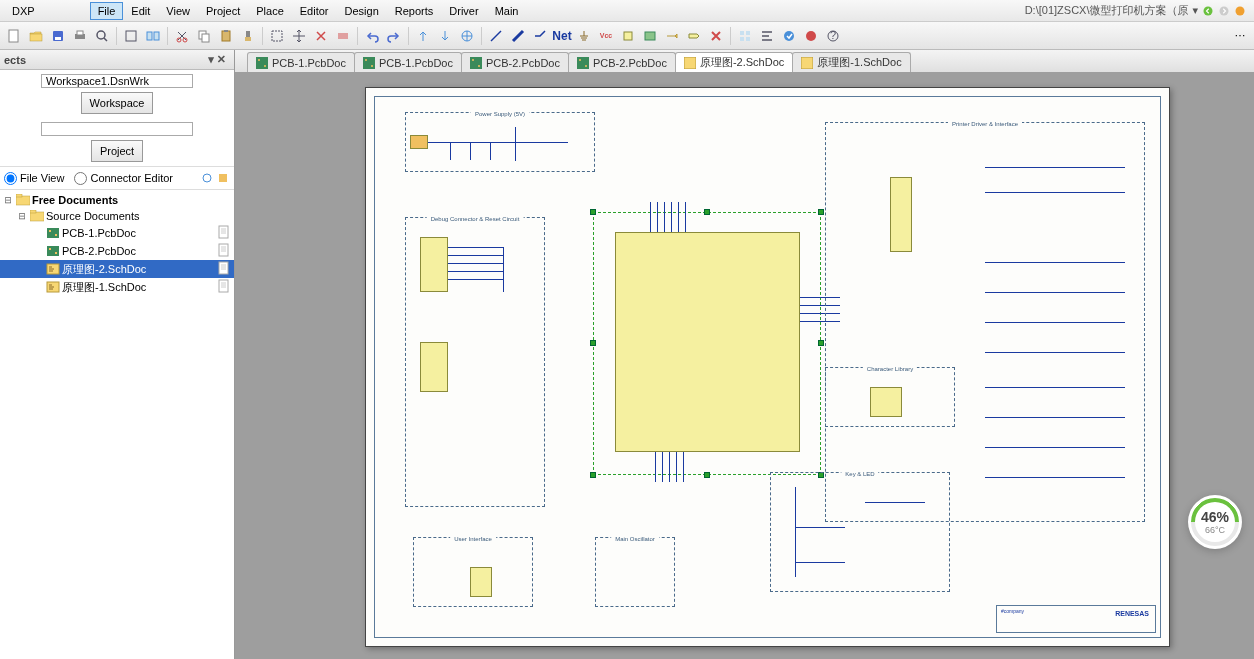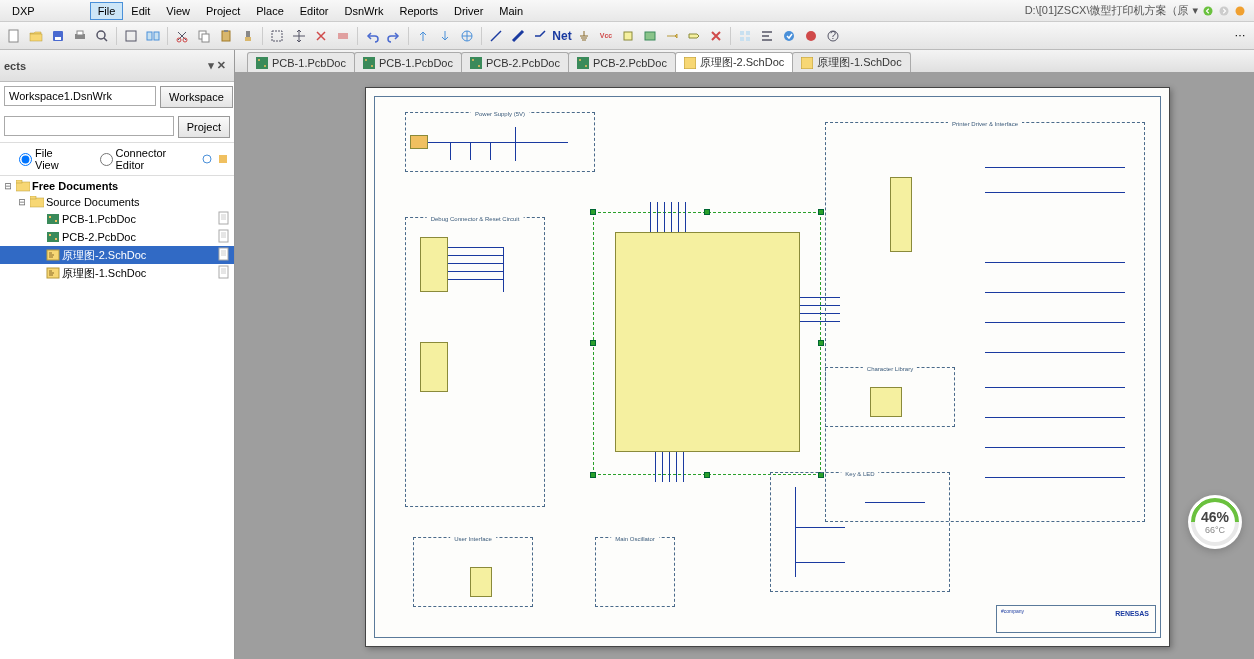--- a/index.html
+++ b/index.html
@@ -12,27 +12,27 @@
 .menubar .path { margin-left: auto; margin-right: 8px; color: #555; font-size: 10px; display: flex; align-items: center; gap: 4px; }
 .menubar .path svg { width: 12px; height: 12px; }
 
 
 .toolbar { height: 28px; background: linear-gradient(#f8f8f8,#e4e4e4); border-bottom: 1px solid #bbb; display: flex; align-items: center; padding: 0 4px; gap: 2px; }
 .toolbar .btn { width: 20px; height: 20px; display: flex; align-items: center; justify-content: center; border-radius: 2px; }
 .toolbar .sep { width: 1px; height: 18px; background: #ccc; margin: 0 2px; }
 
 
 .left { position: absolute; left: 0; top: 50px; width: 235px; height: 609px; background: #fff; border-right: 1px solid #999; }
-.panel-hdr { height: 32px; background: linear-gradient(#f4f4f4,#e0e0e0); border-bottom: 1px solid #bbb; display: flex; align-items: center; padding: 0 4px; font-weight: bold; color: #444; }
+.panel-hdr { height: 20px; background: linear-gradient(#f4f4f4,#e0e0e0); border-bottom: 1px solid #bbb; display: flex; align-items: center; padding: 0 4px; font-weight: bold; color: #444; }
 .panel-hdr .close { margin-left: auto; padding: 0 4px; color: #555; }
-.ws-row { display: flex; align-items: flex-start; padding: 4px; gap: 4px; }
+.ws-row { display: flex; align-items: center; padding: 4px; gap: 4px; flex-direction: column; }
 .ws-row input, .ws-row select { flex: 1; height: 20px; border: 1px solid #aaa; padding: 0 4px; font-size: 11px; }
 .ws-row button { height: 22px; padding: 0 8px; border: 1px solid #999; background: linear-gradient(#fafafa,#e4e4e4); font-size: 11px; }
 .radio-row { display: flex; align-items: center; padding: 4px; gap: 10px; border-top: 1px solid #ddd; border-bottom: 1px solid #ddd; }
-.radio-row label { display: flex; align-items: center; gap: 3px; font-size: 11px; margin-left: 15px; }
+.radio-row label { display: flex; align-items: center; gap: 3px; font-size: 11px; }
 .radio-row .icons { margin-left: auto; display: flex; gap: 2px; }
 .tree { padding: 2px 0; }
 .tree-node { display: flex; align-items: center; padding: 1px 2px; gap: 2px; }
 .tree-node.sel { background: #316ac5; color: #fff; }
 .tree-node .exp { width: 12px; text-align: center; color: #666; font-size: 9px; }
 .tree-node .ico { width: 14px; height: 14px; display: inline-flex; align-items: center; justify-content: center; }
 .tree-node .txt { flex: 1; }
 .tree-node .meta { width: 16px; text-align: center; }
 .indent1 { padding-left: 16px; }
 .indent2 { padding-left: 32px; }
@@ -70,21 +70,21 @@
 <body>
 
 <div class="menubar">
   <span class="item">DXP</span>
   <span class="item active">File</span>
   <span class="item">Edit</span>
   <span class="item">View</span>
   <span class="item">Project</span>
   <span class="item">Place</span>
   <span class="item">Editor</span>
-  <span class="item">DsnWrk</span>
+  <span class="item">Design</span>
   <span class="item">Reports</span>
   <span class="item">Driver</span>
   <span class="item">Main</span>
   <span class="path">
     <span>D:\[01]ZSCX\微型打印机方案（原</span>
     <span>▾</span>
     <svg viewBox="0 0 16 16">
         <circle cx="8" cy="8" r="6" fill="#6ac13e"></circle>
         <path d="M9 5l-3 3 3 3" stroke="#fff" fill="none" stroke-width="1.5"></path>
       </svg>

